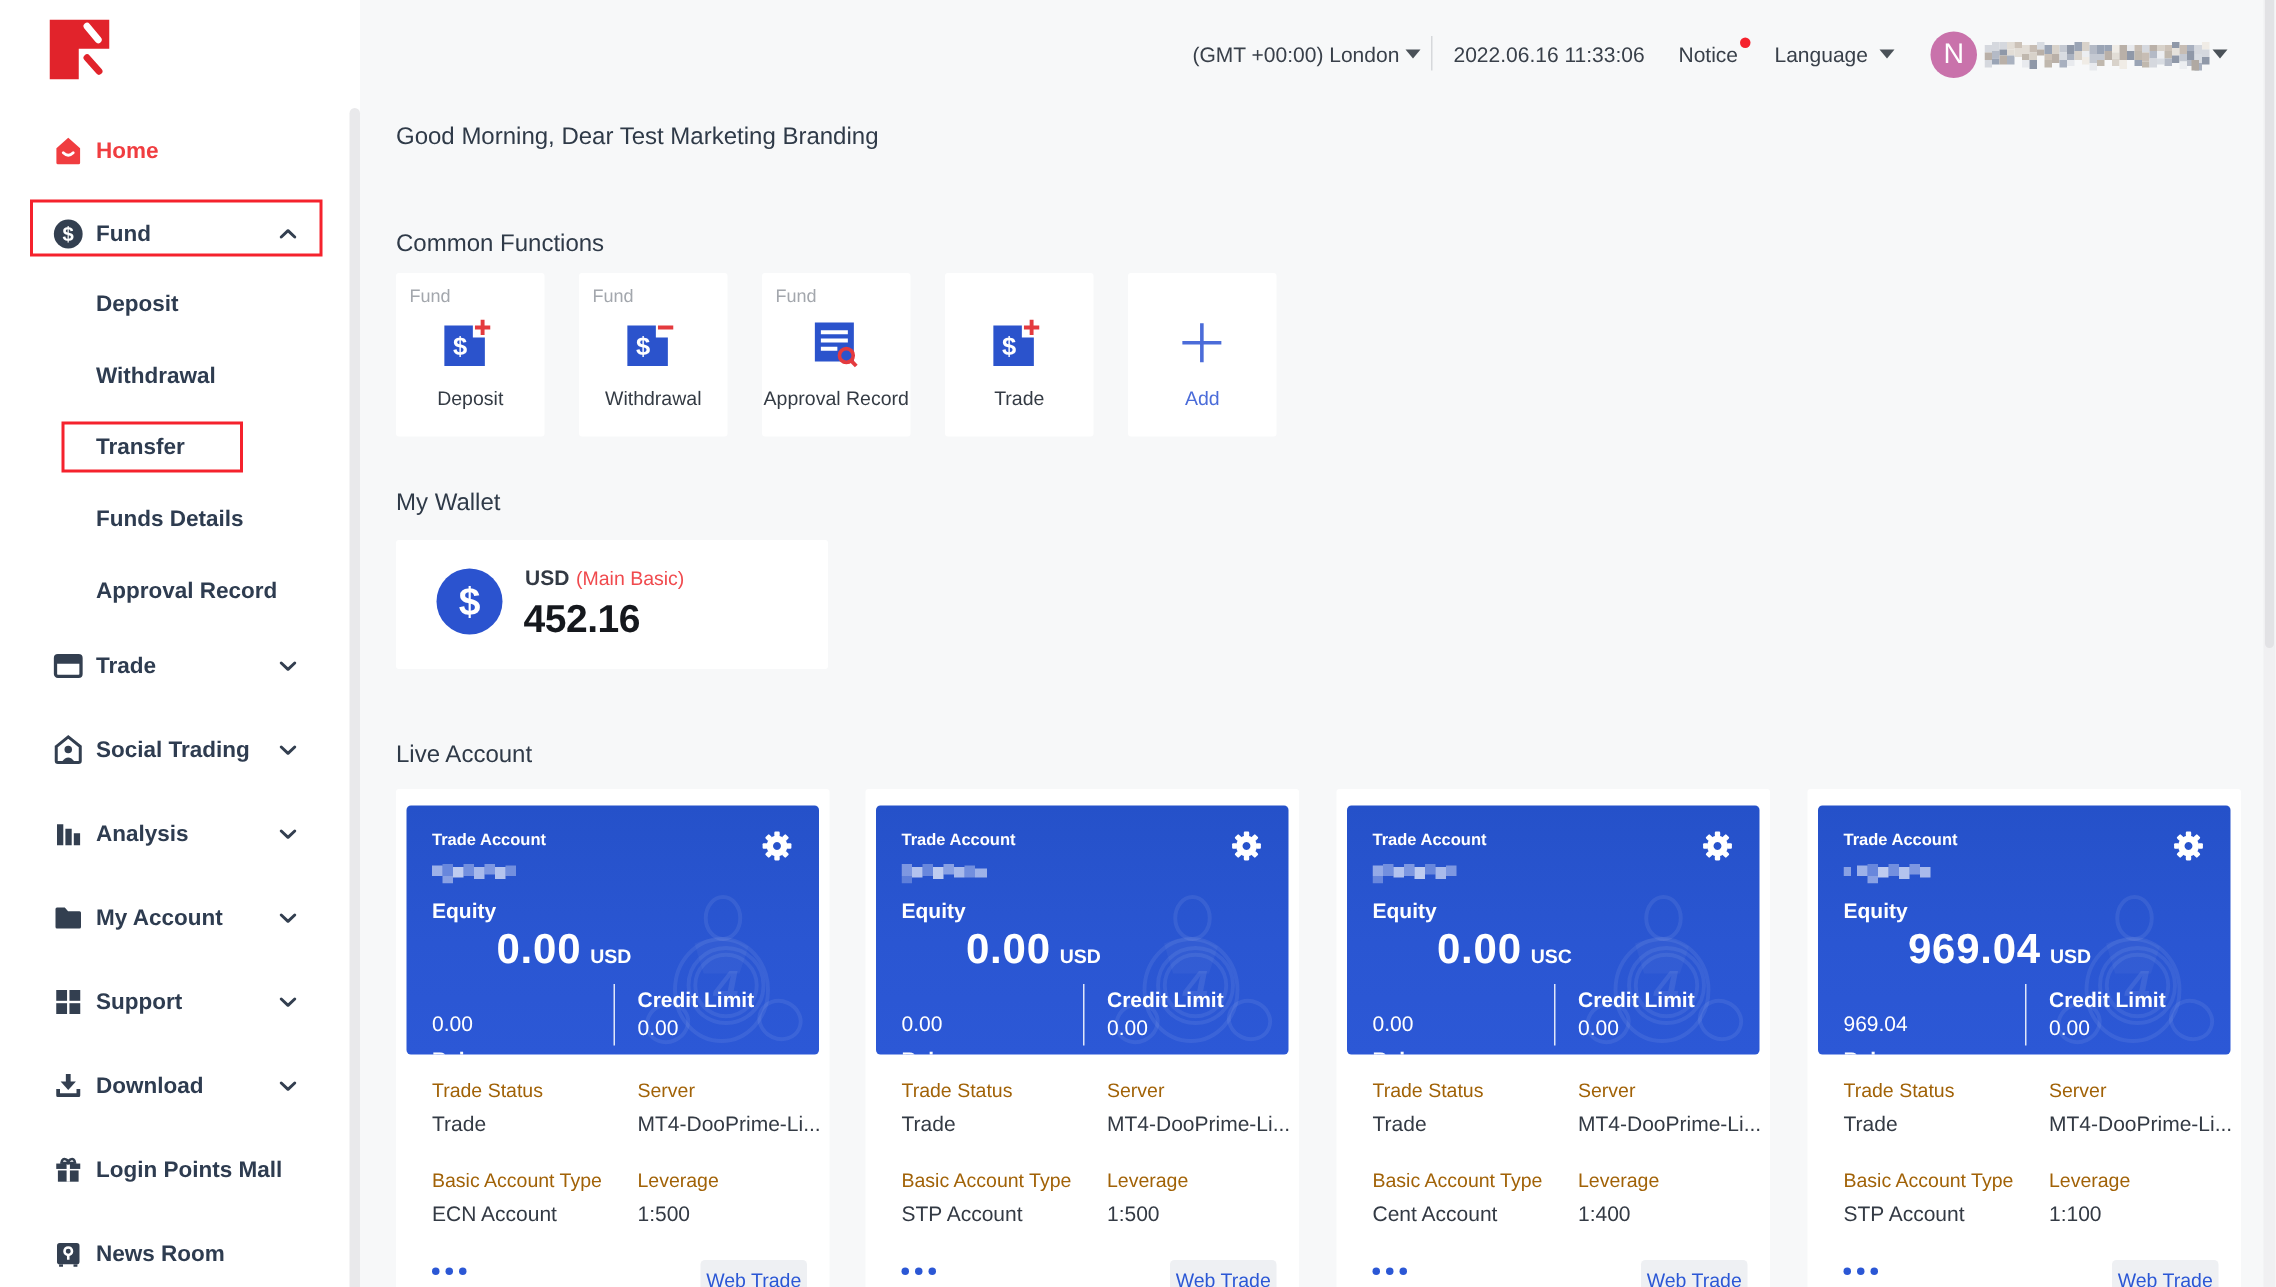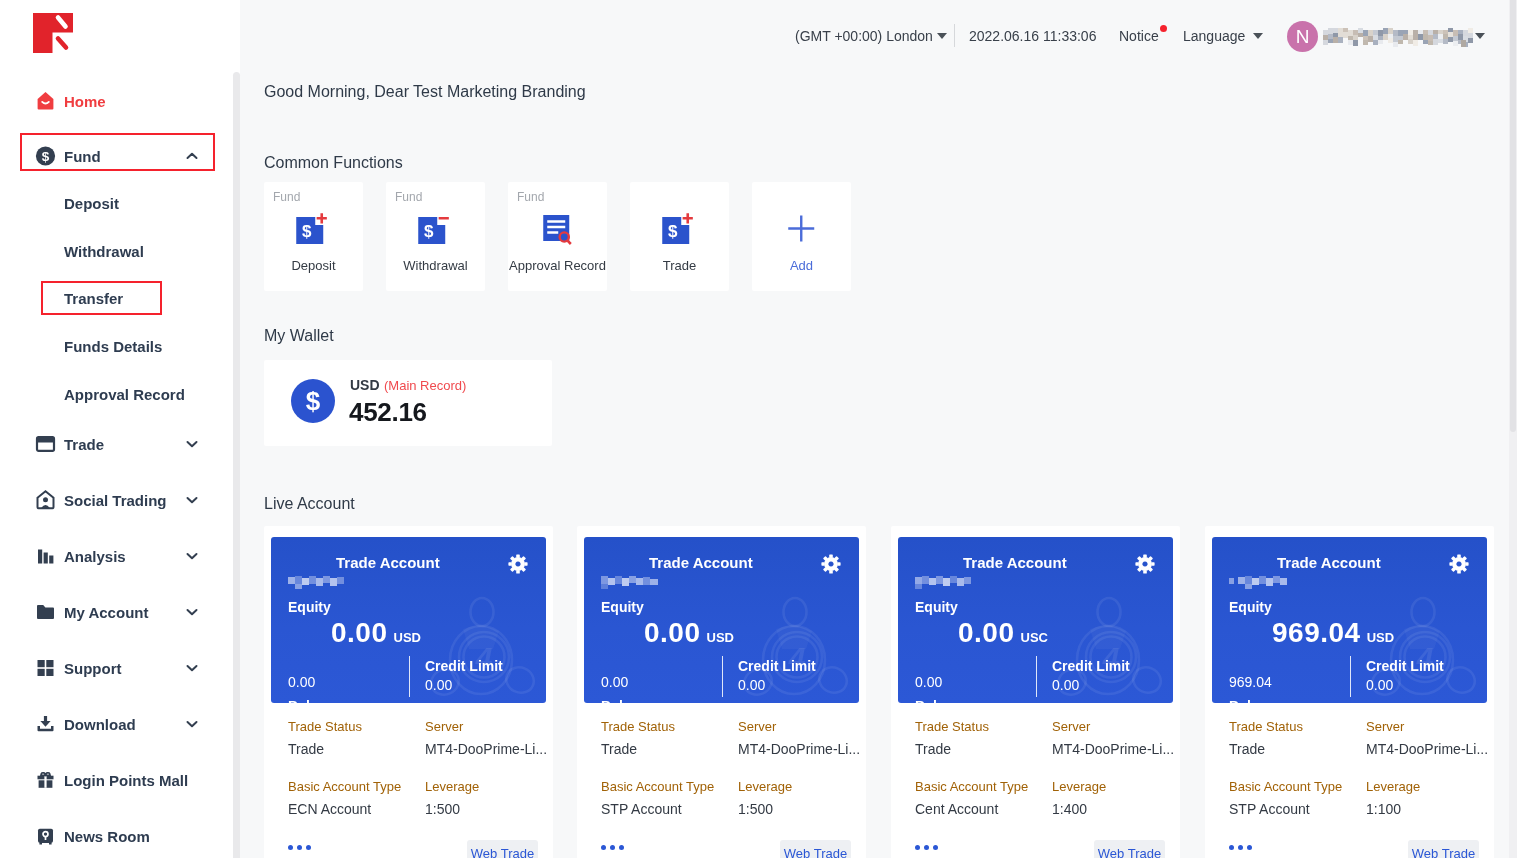--- a/index.html
+++ b/index.html
@@ -28,21 +28,21 @@
 .fcard .lbl { position:absolute; left:9px; top:8px; font-size:12px; color:#a3a7ad; }
 .fcard .cap { position:absolute; left:0; right:0; top:76px; text-align:center; font-size:13px; color:#343b44; }
 .fico { position:absolute; left:50%; top:30px; transform:translateX(-52%); }
 
 
 #wallet { position:absolute; left:264px; top:360px; width:288px; height:86px; background:#fff; border-radius:2px; }
 
 
 .acct { position:absolute; top:526px; width:289px; height:400px; background:#fff; border-radius:2px; }
 .bhead { position:absolute; left:7px; top:11px; width:275px; height:166px; border-radius:3px; background:linear-gradient(180deg,#2551c9 0%,#2a56d2 55%,#2c58d6 100%); overflow:hidden; color:#fff; }
-.bhead .ta { position:absolute; left:17px; top:17px; font-size:15px; font-weight:700;margin-left:48px; }
+.bhead .ta { position:absolute; left:17px; top:17px; font-size:11px; font-weight:700; }
 .bhead .eq { position:absolute; left:17px; top:62px; font-size:14px; font-weight:700; }
 .bhead .num { position:absolute; left:16px; top:80px; font-size:28px; font-weight:700; letter-spacing:0.5px;margin-left:44px; }
 .bhead .cur { font-size:13px; font-weight:700; letter-spacing:0; margin-left:6px; }
 .bhead .bl { position:absolute; left:17px; top:121px; font-size:14px; font-weight:700;margin-top:40px; }
 .bhead .bv { position:absolute; left:17px; top:137px; font-size:14px; }
 .bhead .cl { position:absolute; left:154px; top:121px; font-size:14px; font-weight:700; }
 .bhead .cv { position:absolute; left:154px; top:140px; font-size:14px; }
 .bhead .dv { position:absolute; left:138px; top:119px; width:1px; height:41px; background:rgba(255,255,255,.85); }
 .gear { position:absolute; left:237px; top:17px; width:20px; height:20px; }
 .grow .l { position:absolute; font-size:13px; color:#a16207; white-space:nowrap; }
@@ -331,21 +331,21 @@
         <path d="M19 3.5 V29.5 M6 16.5 H32" stroke="#4b6cd9" stroke-width="2.4"></path>
       </svg>
       <span class="cap" style="color:#4b6cd9">Add</span>
     </div>
 
     <span class="h1" style="left:264px;top:327px">My Wallet</span>
     <div id="wallet">
       <div class="abs" style="left:27px;top:19px;width:44px;height:44px;border-radius:50%;background:#2b53cf"></div>
       <span class="abs" style="left:27px;top:19px;width:44px;height:44px;text-align:center;line-height:44px;color:#fff;font-size:26px;font-weight:700">$</span>
       <span class="abs" style="left:86px;top:17px;font-size:14px;font-weight:700;color:#333a44">USD</span>
-      <span class="abs" style="left:120px;top:18px;font-size:13px;color:#f04a4e">(Main Record)</span>
+      <span class="abs" style="left:120px;top:18px;font-size:13px;color:#f04a4e">(Main Basic)</span>
       <span class="abs" style="left:85px;top:37px;font-size:26px;font-weight:700;color:#15181d;letter-spacing:-0.3px">452.16</span>
     </div>
 
     <span class="h1" style="left:264px;top:495px">Live Account</span>
     <div class="acct" style="left:264px">
       <div class="bhead">
         <svg class="abs" style="left:148px;top:48px" width="130" height="120" viewBox="0 0 130 120">
           <g fill="none" stroke="rgba(255,255,255,0.075)" stroke-width="2.6">
             <ellipse cx="63" cy="27" rx="11.5" ry="14"></ellipse>
             <ellipse cx="62" cy="75" rx="31" ry="34"></ellipse>

